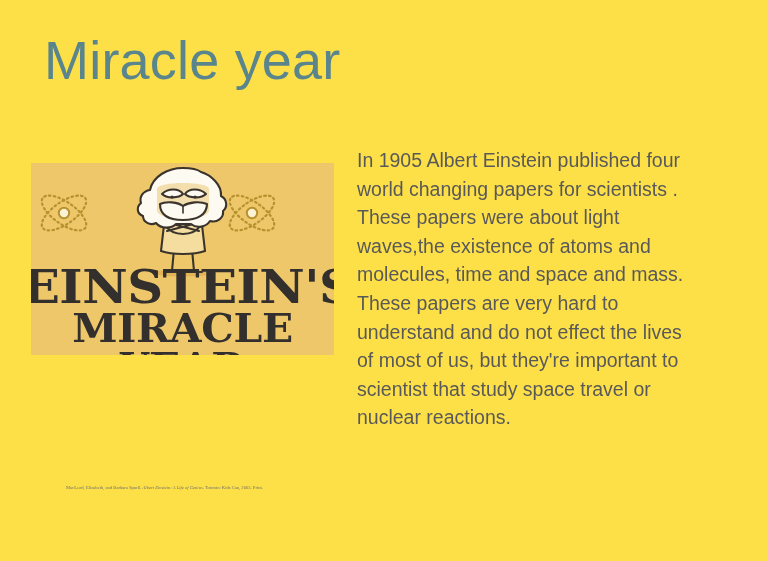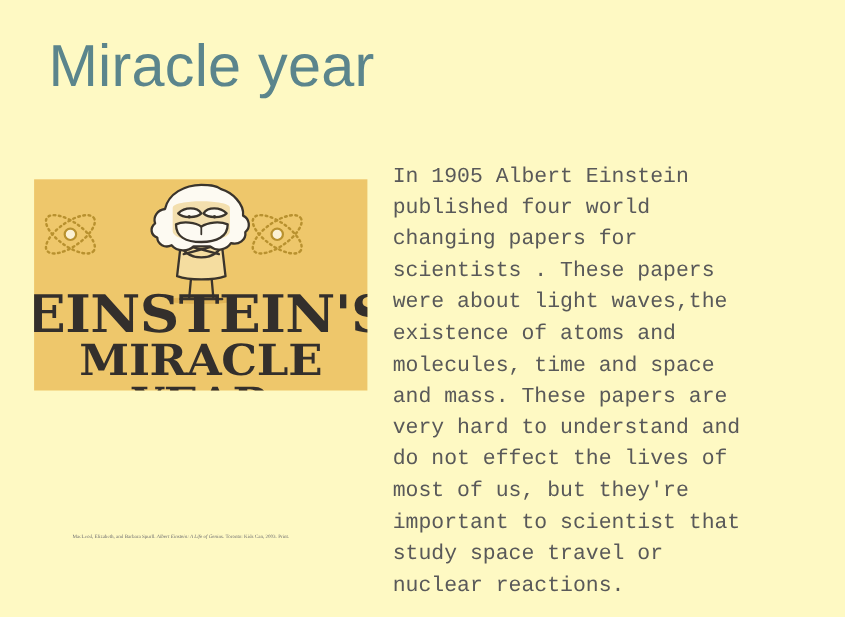--- a/index.html
+++ b/index.html
@@ -13,21 +13,21 @@
     overflow: hidden;
     font-family: "Liberation Sans", sans-serif;
     position: relative;
   }
 
   .slide {
     position: absolute;
     left: 0; top: 0;
     width: 768px;
     height: 561px;
-    background: #fef9c3;
+    background: #fde047;
   }
 
   
   .slide-title {
     position: absolute;
     left: 44px;
     top: 26px;
     width: 660px;
     font-size: 54px;
     line-height: 68px;
@@ -82,21 +82,21 @@
 
   
   .body-text {
     position: absolute;
     left: 357px;
     top: 146px;
     width: 330px;
     font-size: 19.5px;
     line-height: 28.6px;
     color: #595959;
-    font-family: Liberation Mono, monospace;
+    font-family: Liberation Sans, sans-serif;
     font-weight: 400;
   }
 
   
   .citation {
     position: absolute;
     left: 66px;
     top: 484px;
     width: 245px;
     font-size: 4.6px;

